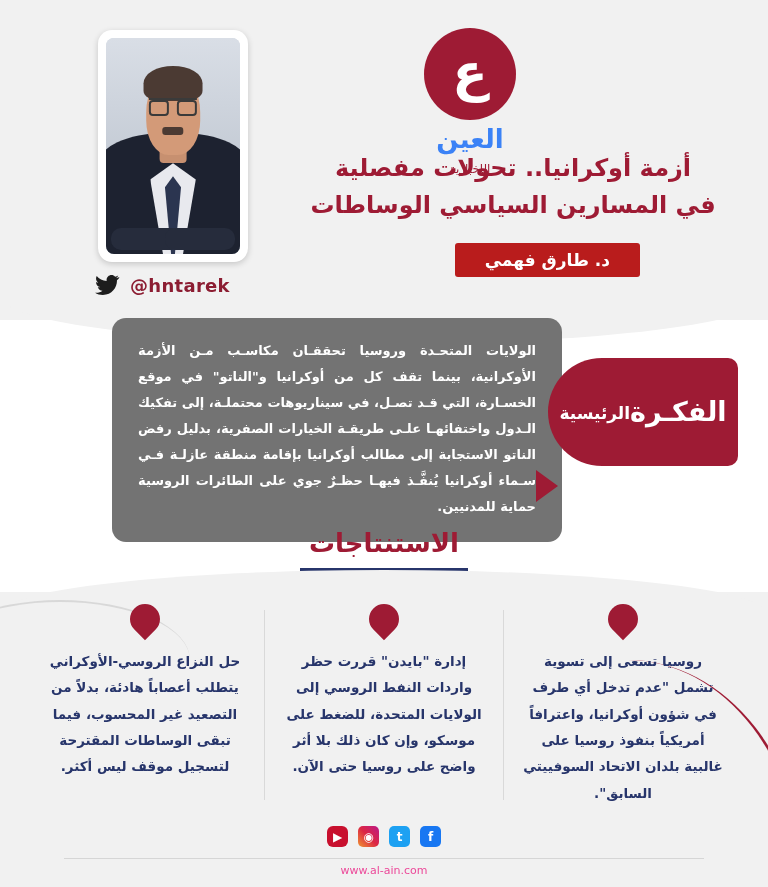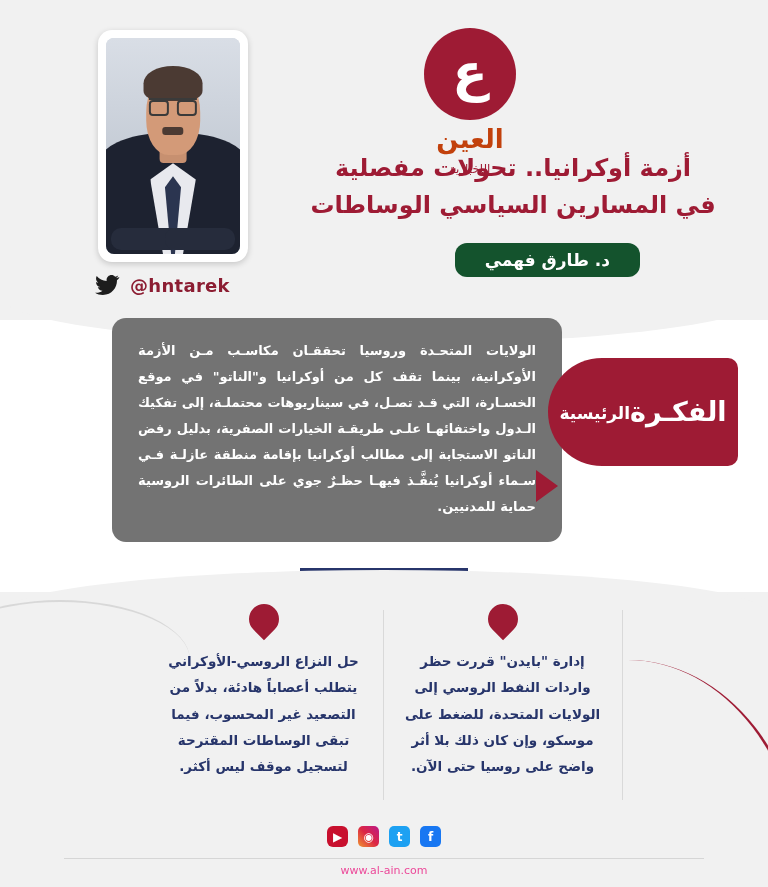--- a/index.html
+++ b/index.html
@@ -98,42 +98,42 @@
     background: #9e1b34;
     display: flex; align-items: center; justify-content: center;
     position: relative;
   }
   .logo-circle .glyph {
     color: #ffffff; font-size: 52px; font-weight: bold;
     line-height: 1; margin-top: -4px;
   }
   .logo-name {
     margin-top: 6px;
-    color: #c2410c; font-size: 26px; font-weight: bold; line-height: 1;
+    color: #3b82f6; font-size: 26px; font-weight: bold; line-height: 1;
   }
   .logo-sub {
     color: #9e1b34; font-size: 12px; letter-spacing: 1px; margin-top: 10px;
   }
 
   
   .headline {
     position: absolute;
     right: 40px; top: 150px; width: 430px;
     text-align: center;
     color: #9e1b34;
     font-size: 24px; font-weight: bold; line-height: 1.55;
   }
   .author-badge {
     position: absolute;
     right: 128px; top: 243px;
-    background: #14532d;
+    background: #b91c1c;
     color: #ffffff;
     font-size: 17px; font-weight: bold;
     padding: 7px 30px;
-    border-radius: 12px;
+    border-radius: 3px;
   }
 
   
   .idea-card {
     position: absolute;
     left: 104px; top: 318px;
     width: 450px; min-height: 190px;
     background: #737373;
     color: #ffffff;
     border-radius: 14px;
@@ -320,37 +320,42 @@
 
   <div class="author-badge">د. طارق فهمي</div>
 
   <div class="idea-card">الولايات المتحـدة وروسيا تحققـان مكاسـب مـن الأزمة الأوكرانية، بينما تقف كل من أوكرانيا و"الناتو" في موقع الخسـارة، التي قـد تصـل، في سيناريوهات محتملـة، إلى تفكيك الـدول واختفائهـا علـى طريقـة الخيارات الصفرية، بدليل رفض الناتو الاستجابة إلى مطالب أوكرانيا بإقامة منطقة عازلـة فـي سـماء أوكرانيا يُنفَّـذ فيهـا حظـرٌ جوي على الطائرات الروسية حماية للمدنيين.</div>
   <div class="idea-tail"></div>
   <div class="idea-label">
     <span class="l1">الفكـرة</span>
     <span class="l2">الرئيسية</span>
   </div>
 
+  <div class="concl-title">الاستنتاجات</div>
   <div class="concl-underline"></div>
 
   <div class="bottom-band"></div>
   <div class="swoosh"></div>
   <div class="swoosh2"></div>
 
   <div class="cols">
     <div class="col">
       <div class="pin"></div>
       <div class="body">حل النزاع الروسي-الأوكراني يتطلب أعصاباً هادئة، بدلاً من التصعيد غير المحسوب، فيما تبقى الوساطات المقترحة لتسجيل موقف ليس أكثر.</div>
     </div>
     <div class="divider"></div>
     <div class="col">
       <div class="pin"></div>
       <div class="body">إدارة "بايدن" قررت حظر واردات النفط الروسي إلى الولايات المتحدة، للضغط على موسكو، وإن كان ذلك بلا أثر واضح على روسيا حتى الآن.</div>
     </div>
     <div class="divider"></div>
+    <div class="col">
+      <div class="pin"></div>
+      <div class="body">روسيا تسعى إلى تسوية تشمل "عدم تدخل أي طرف في شؤون أوكرانيا، واعترافاً أمريكياً بنفوذ روسيا على غالبية بلدان الاتحاد السوفييتي السابق".</div>
+    </div>
   </div>
 
   <div class="social">
     <span class="s-icon s-yt">▶</span>
     <span class="s-icon s-ig">◉</span>
     <span class="s-icon s-tw">t</span>
     <span class="s-icon s-fb">f</span>
   </div>
   <div class="footer-line"></div>
   <div class="footer-url">www.al-ain.com</div>

